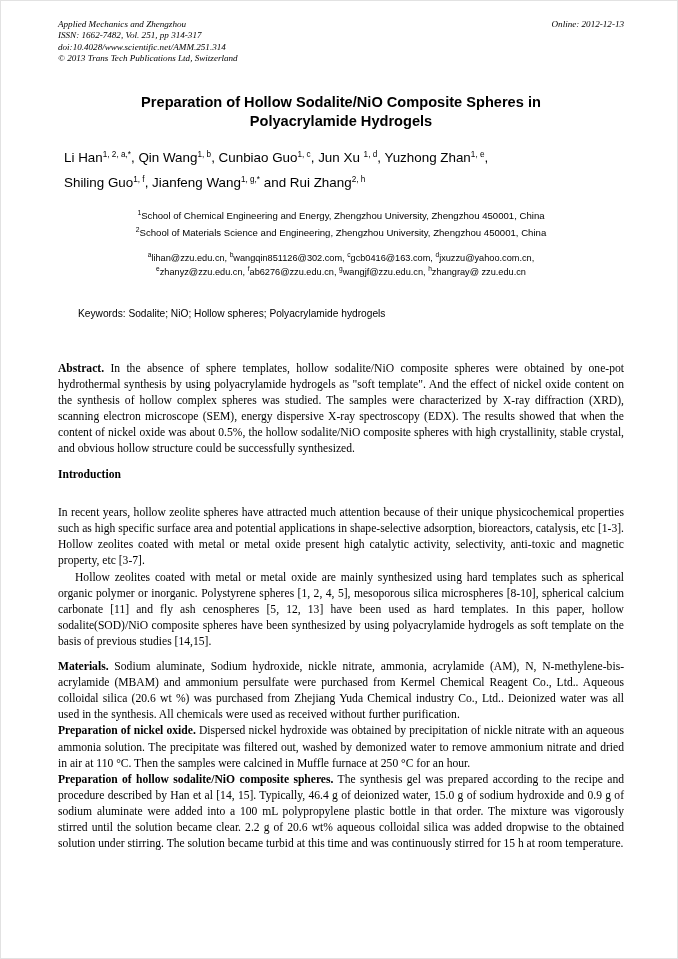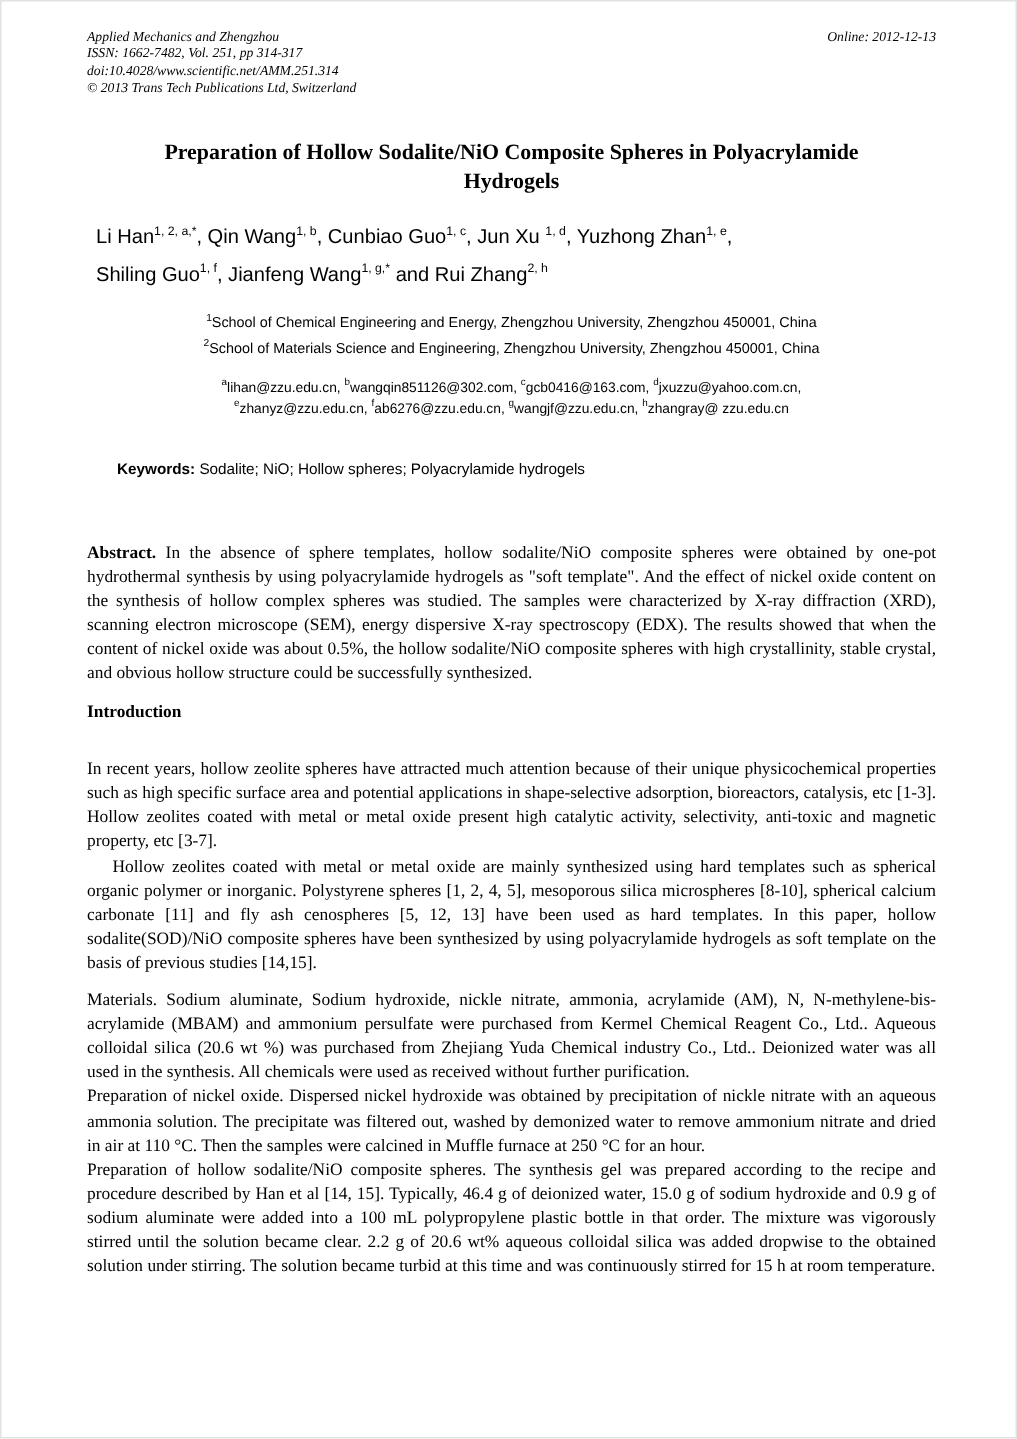--- a/index.html
+++ b/index.html
@@ -43,21 +43,21 @@
     right: 0;
     top: 0;
     font-style: italic;
     font-size: 9.1px;
     white-space: nowrap;
   }
   .journal-header .jline { display: block; white-space: nowrap; }
 
   
   .title {
-    font-family: Liberation Serif, serif;
+    font-family: Liberation Sans, sans-serif;
     font-weight: bold;
     font-size: 14.6px;
     line-height: 19px;
     text-align: center;
     margin-top: 28px;
     padding: 0 34px;
   }
 
   
   .authors {
@@ -94,21 +94,21 @@
   .emails sup { font-size: 6.6px; vertical-align: super; line-height: 0; }
 
   
   .keywords {
     font-family: "Liberation Sans", sans-serif;
     font-size: 10.2px;
     line-height: 14px;
     margin-top: 28px;
     text-align: left;
   }
-  .keywords .kw-label { font-weight: bold; padding-left: 20px; }
+  .keywords .kw-label { font-weight: normal; padding-left: 20px; }
 
   
   .abstract {
     font-family: "Liberation Serif", serif;
     font-size: 11.6px;
     line-height: 16.1px;
     text-align: justify;
     margin-top: 40px;
   }
   .abstract .lead { font-weight: bold; }
@@ -125,21 +125,21 @@
   .para {
     font-family: "Liberation Serif", serif;
     font-size: 11.6px;
     line-height: 16.1px;
     text-align: justify;
     margin-top: 22px;
   }
   .para.run-on { margin-top: 0; text-indent: 17px; }
   .para.no-gap { margin-top: 0; }
   .para.small-gap { margin-top: 9px; }
-  .para .lead { font-weight: normal; }
+  .para .lead { font-weight: bold; }
 </style>
 </head>
 <body>
 
 <div class="page">
   <div class="content">
 
     <div class="journal-header">
       <span class="online">Online: 2012-12-13</span>
       <span class="jline">Applied Mechanics and Zhengzhou</span>

